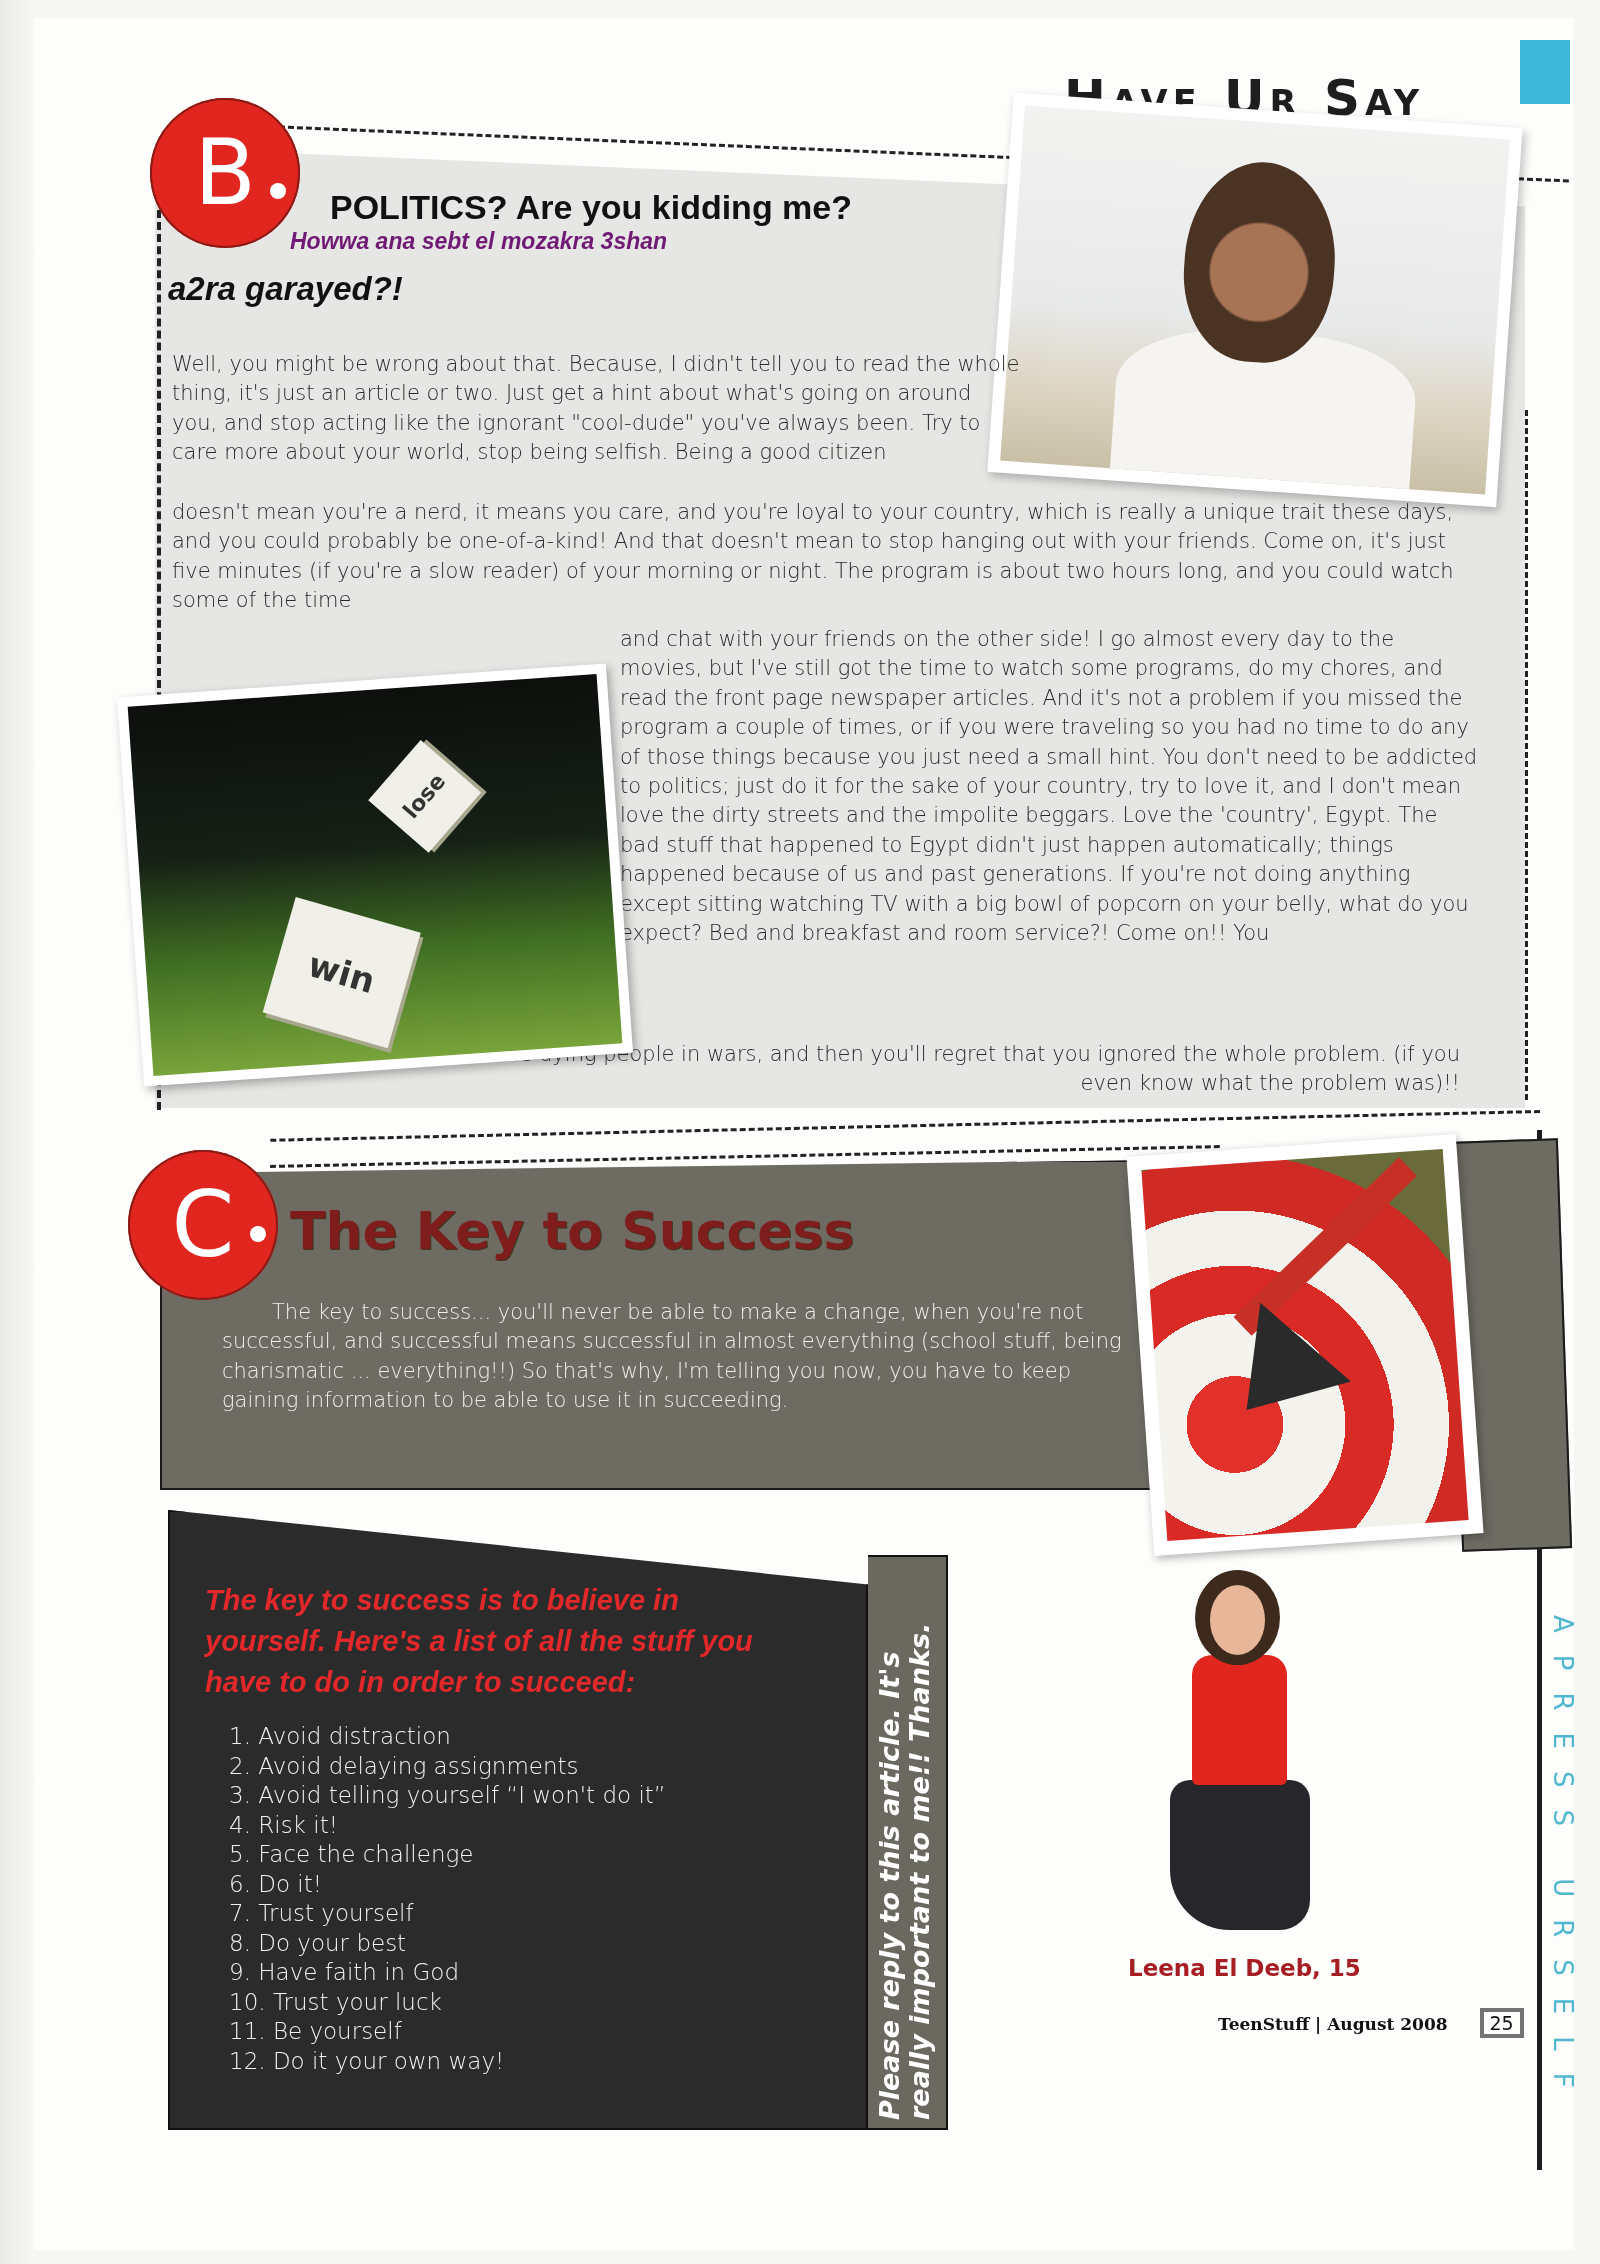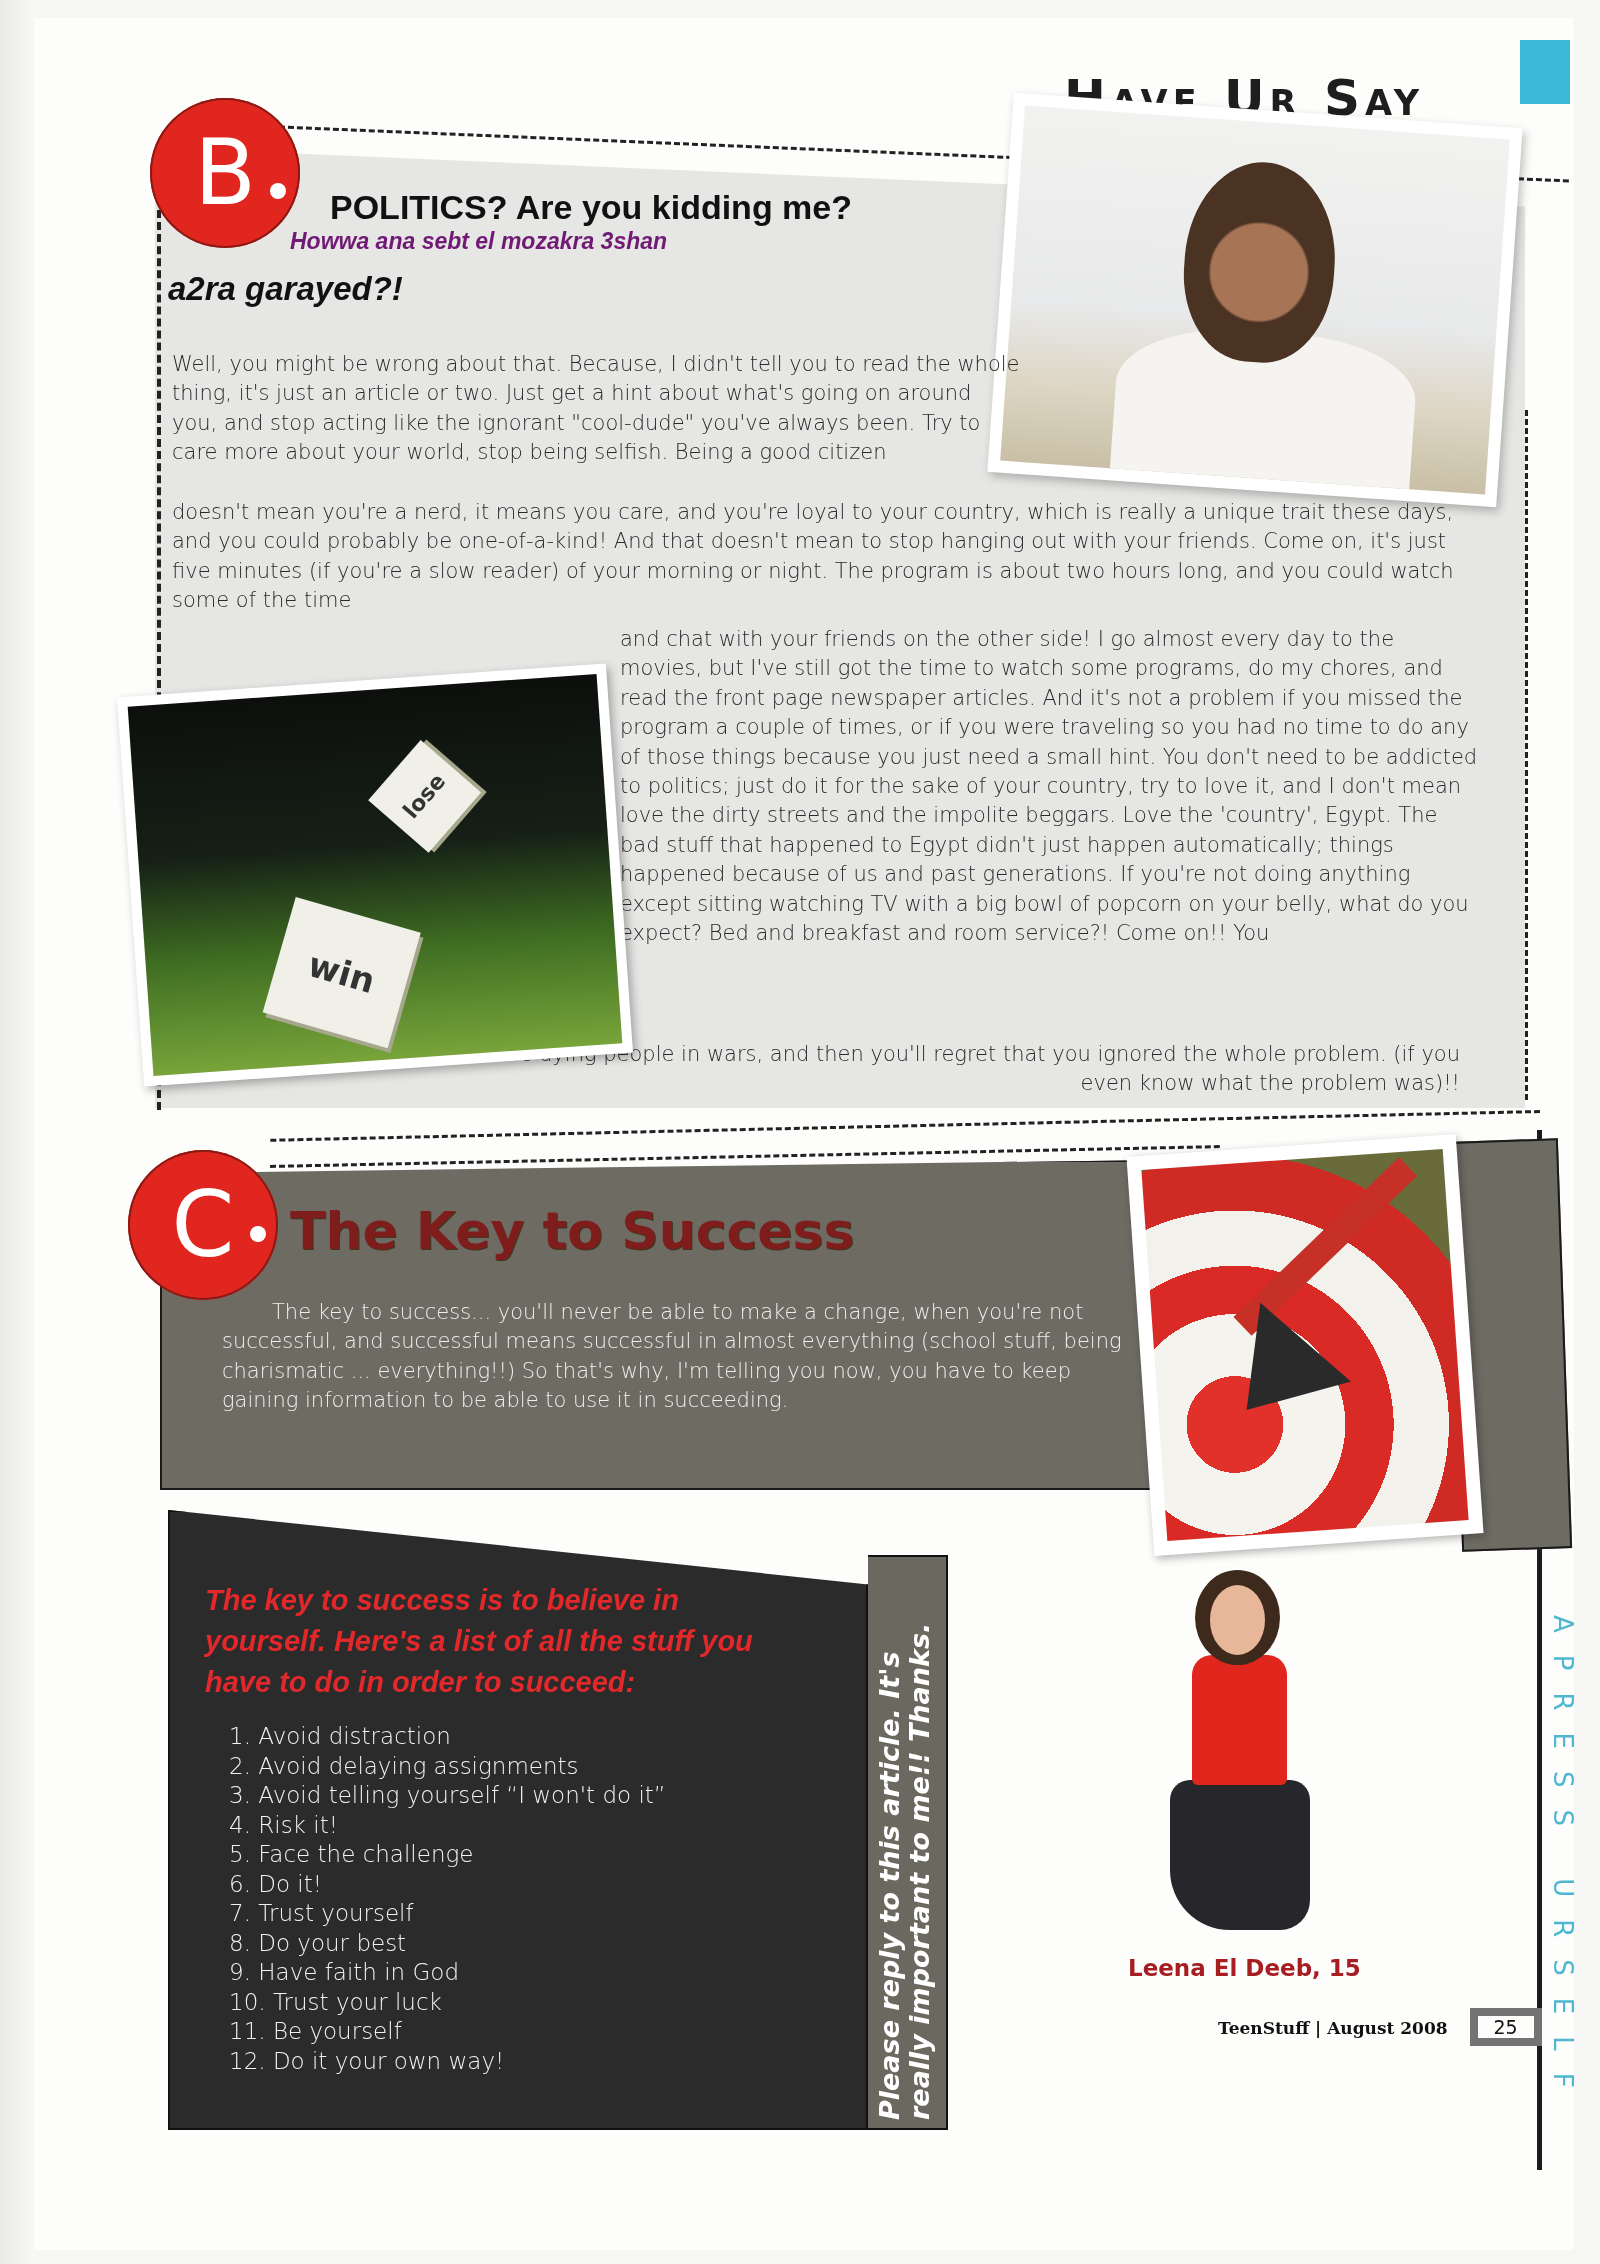--- a/index.html
+++ b/index.html
@@ -75,21 +75,21 @@
   
   .girl { position: absolute; left: 1150px; top: 1570px; width: 180px; height: 420px; }
   .girl .hair { position: absolute; left: 45px; top: 0; width: 85px; height: 95px; border-radius: 50%; background: #3e2a1c; }
   .girl .face { position: absolute; left: 60px; top: 15px; width: 55px; height: 70px; border-radius: 50%; background: #e8b79a; }
   .girl .shirt { position: absolute; left: 42px; top: 85px; width: 95px; height: 130px; background: #e0261d; border-radius: 20px 20px 6px 6px; }
   .girl .jeans { position: absolute; left: 20px; top: 210px; width: 140px; height: 150px; background: #27272b; border-radius: 20px 20px 30px 60px; }
   .caption { position: absolute; left: 1128px; top: 1955px; color: #a61e22; font-family: "DejaVu Sans", sans-serif; font-weight: bold; font-size: 23px; }
 
   
   .footer { position: absolute; left: 1218px; top: 2008px; font-family: "DejaVu Serif", serif; font-weight: bold; font-size: 17px; color: #111; }
-  .page-num { display: inline-block; margin-left: 16px; border: 8px solid #737373; padding: 0 16px; font-family: "DejaVu Sans", sans-serif; font-weight: normal; font-size: 19px; }
+  .page-num { display: inline-block; margin-left: 26px; border: 4px solid #737373; padding: 0 6px; font-family: "DejaVu Sans", sans-serif; font-weight: normal; font-size: 19px; }
 </style>
 </head>
 <body>
 
 <div class="spine"></div>
 <div class="page"></div>
 
 <div class="header-title">Have Ur Say</div>
 <div class="header-tab"></div>
 

